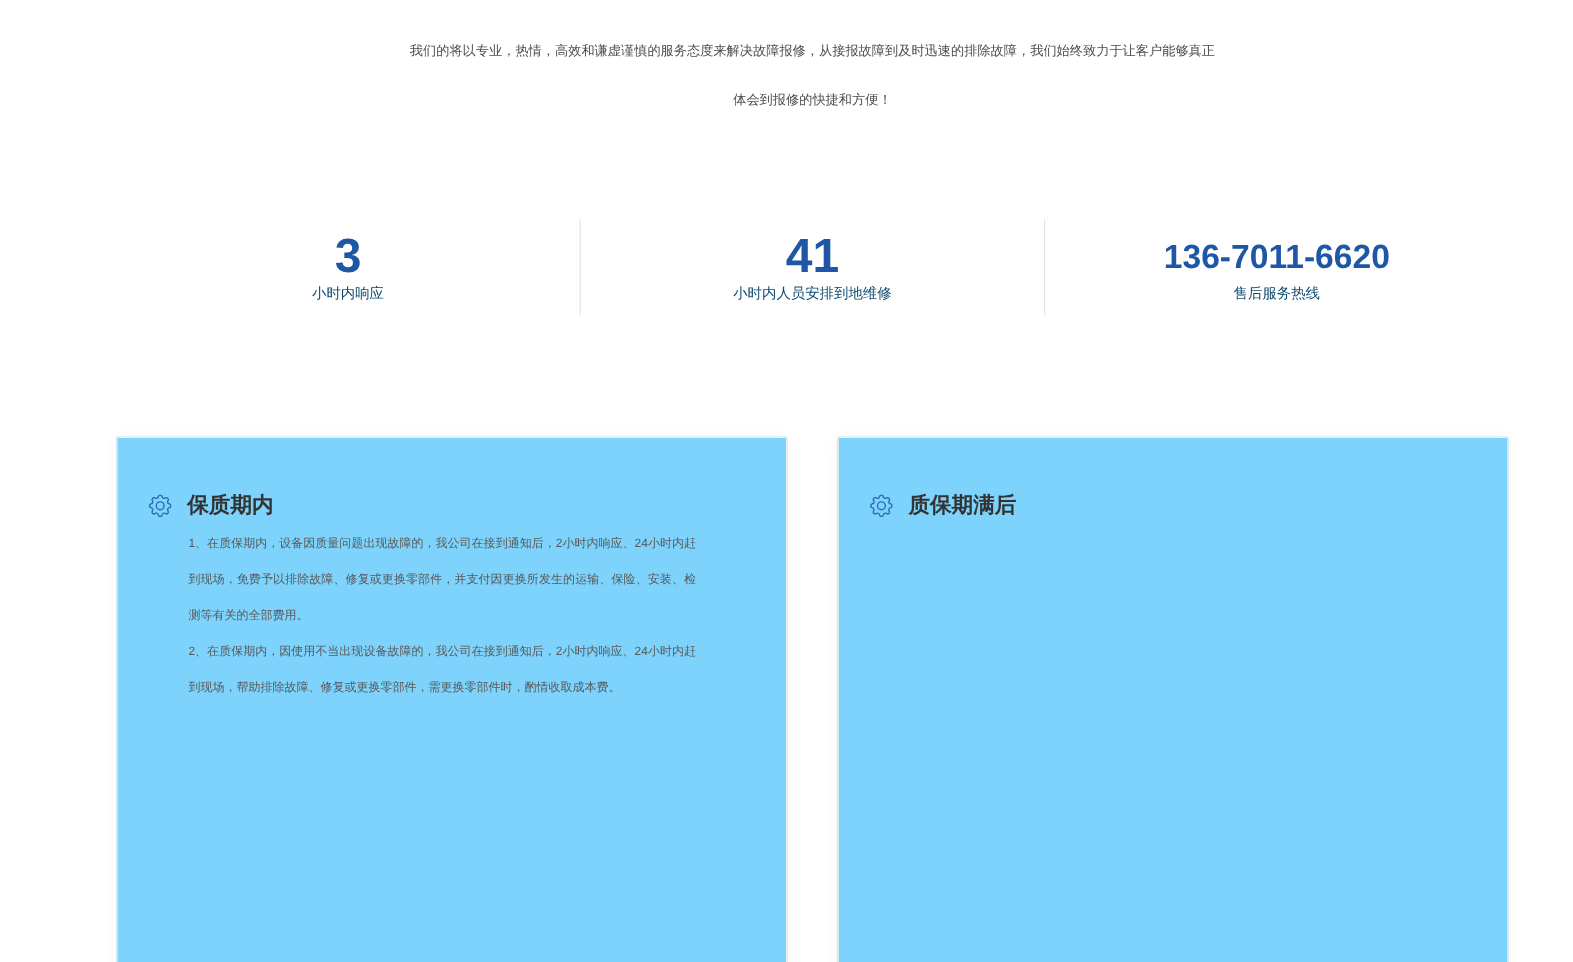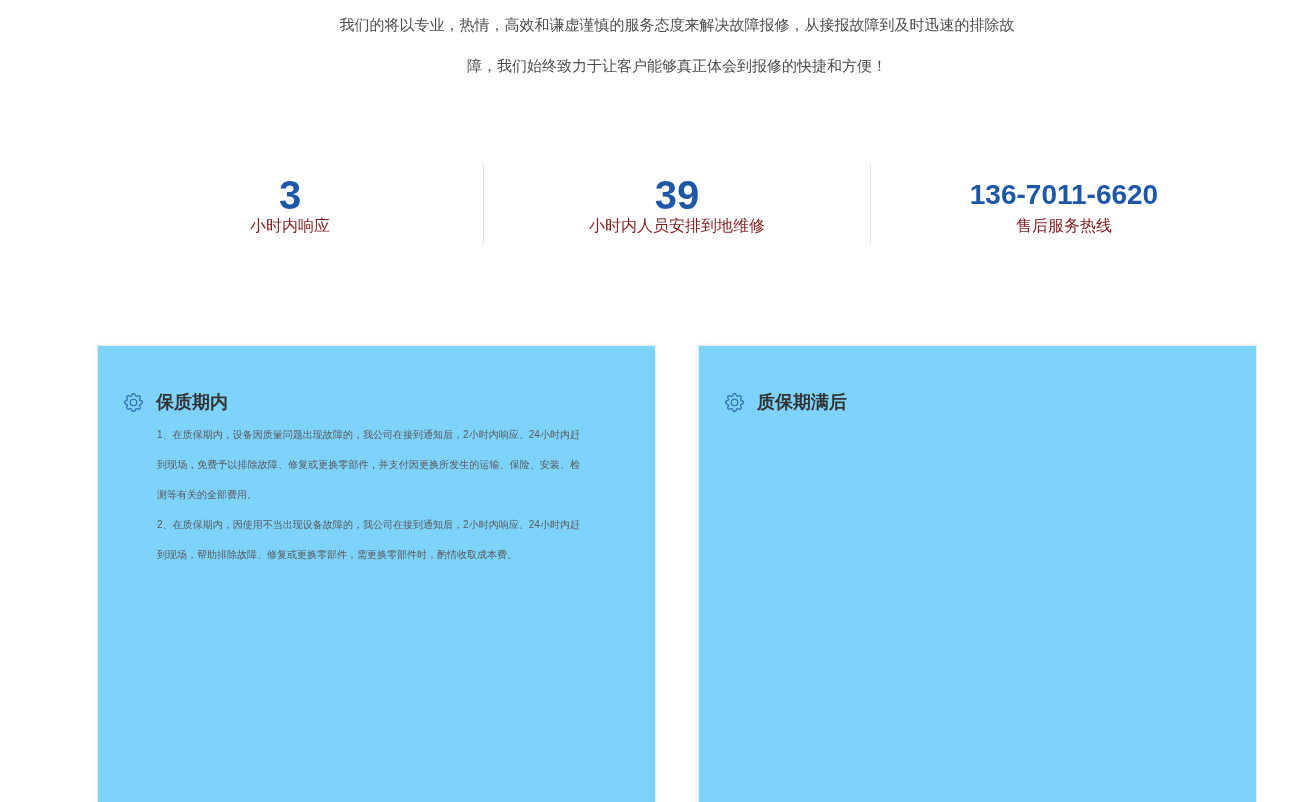--- a/index.html
+++ b/index.html
@@ -12,23 +12,23 @@
     overflow: hidden;
   }
   .container {
     width: 1160px;
     margin-left: 97px;
   }
   
   .intro {
     max-width: 680px;
     margin: 0 auto;
-    padding-top: 4px;
+    padding-top: 23px;
     text-align: center;
-    font-size: 15px;
+    font-size: 11px;
     line-height: 41px;
     color: #4c4c4c;
   }
   
   .stats {
     margin-top: 78px;
     display: flex;
     align-items: center;
   }
   .stat {
@@ -43,22 +43,22 @@
     font-size: 40px;
     font-weight: 700;
     color: #1e57a5;
     line-height: 1;
     letter-spacing: 0;
   }
   .stat.phone .stat-value {
     font-size: 28px;
   }
   .stat-label {
-    font-size: 16px;
-    color: #7f1d1d;
+    font-size: 12px;
+    color: #0c4a6e;
     line-height: 19px;
   }
   .vdivider {
     width: 1px;
     height: 80px;
     background: #e4e4e4;
     flex: none;
   }
   
   .cards {
@@ -120,21 +120,21 @@
   <div class="stats">
 
     <div class="stat">
       <div class="stat-value">3</div>
       <div class="stat-label">小时内响应</div>
     </div>
 
     <div class="vdivider"></div>
 
     <div class="stat">
-      <div class="stat-value">39</div>
+      <div class="stat-value">41</div>
       <div class="stat-label">小时内人员安排到地维修</div>
     </div>
 
     <div class="vdivider"></div>
 
     <div class="stat phone">
       <div class="stat-value">136-7011-6620</div>
       <div class="stat-label">售后服务热线</div>
     </div>
 

